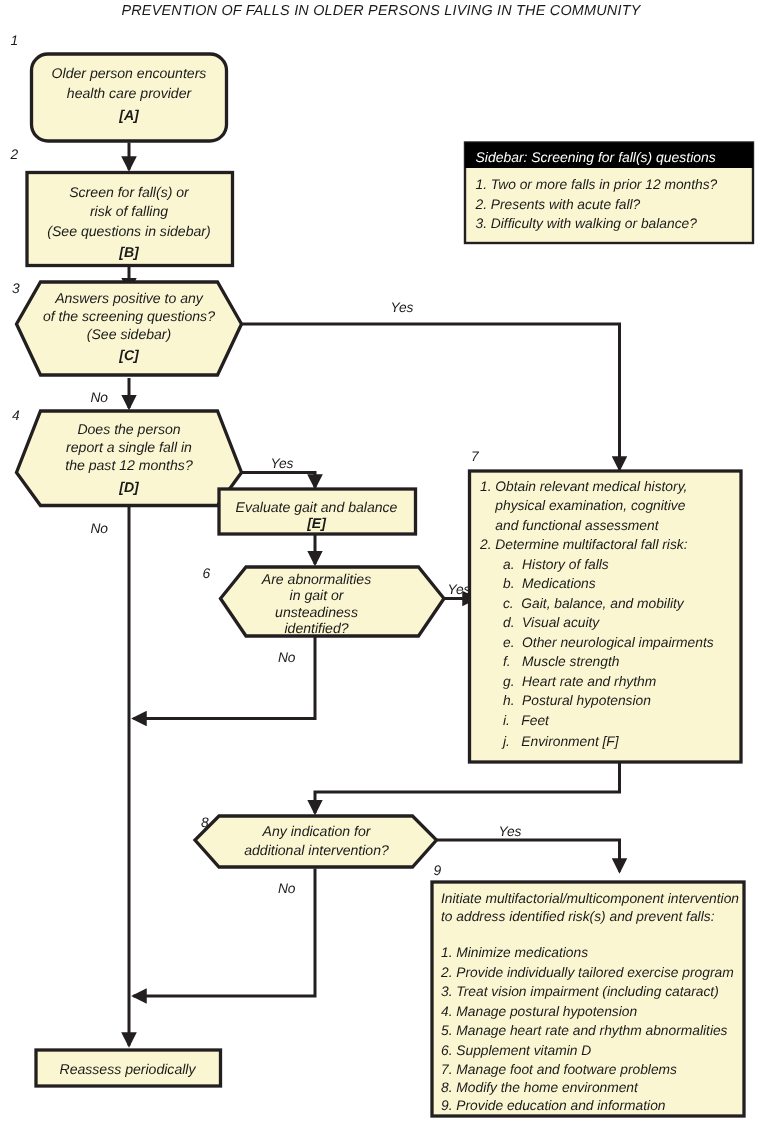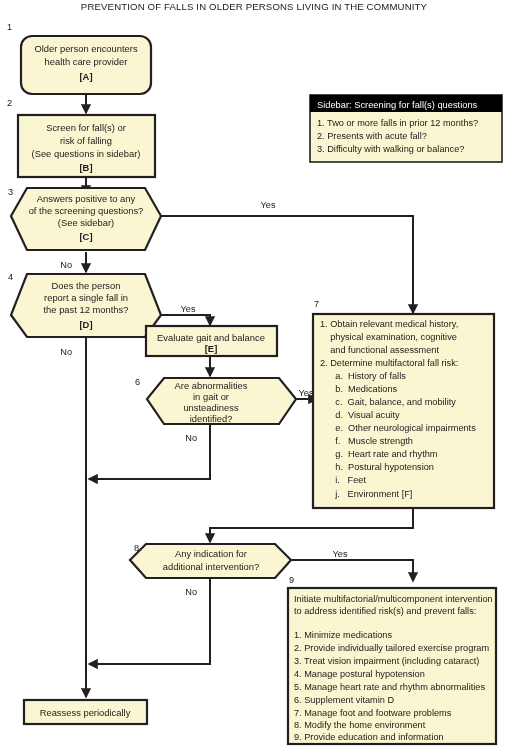--- a/index.html
+++ b/index.html
@@ -12,20 +12,21 @@
     height: 750px;
     font-family: "Liberation Sans", sans-serif;
     color: #1a1a1a;
     overflow: hidden;
     position: relative;
   }
   #chart-root {
     position: relative;
     width: 508px;
     height: 750px;
+    font-style: italic;
   }
   svg#flow {
     position: absolute;
     top: 0; left: 0;
     width: 508px;
     height: 750px;
   }
   .node-fill { fill: #fbf6d2; }
   .node-stroke { stroke: #231f20; stroke-width: 2.2; }
   .conn { stroke: #231f20; stroke-width: 2.0; fill: none; }

